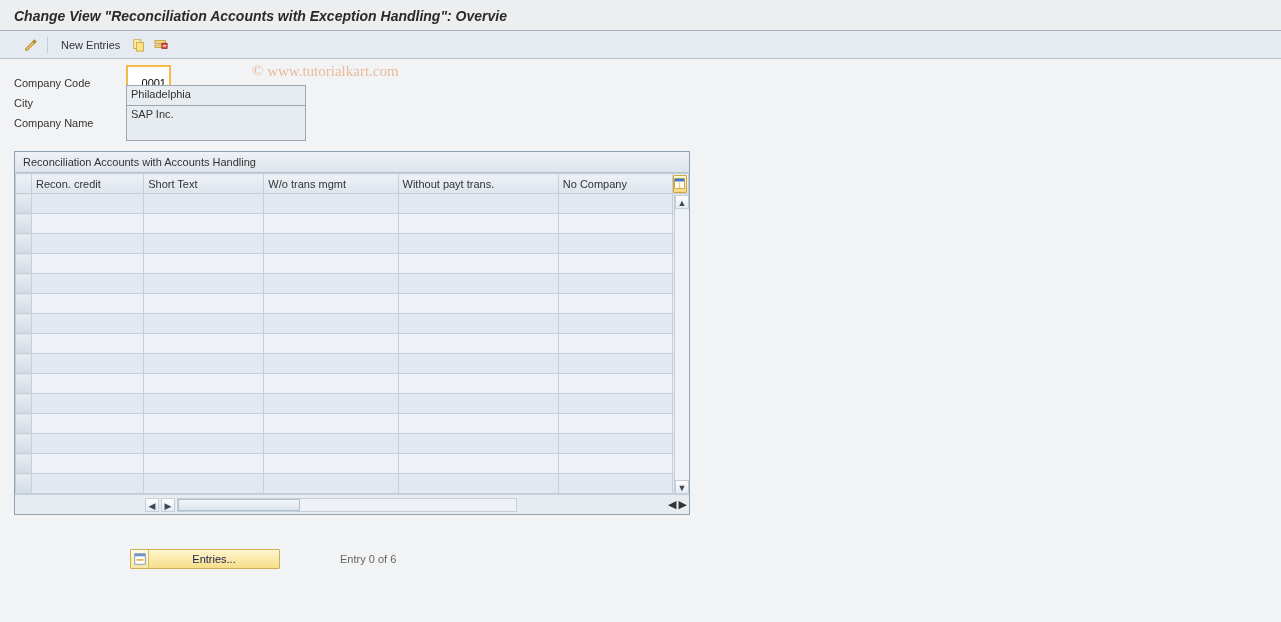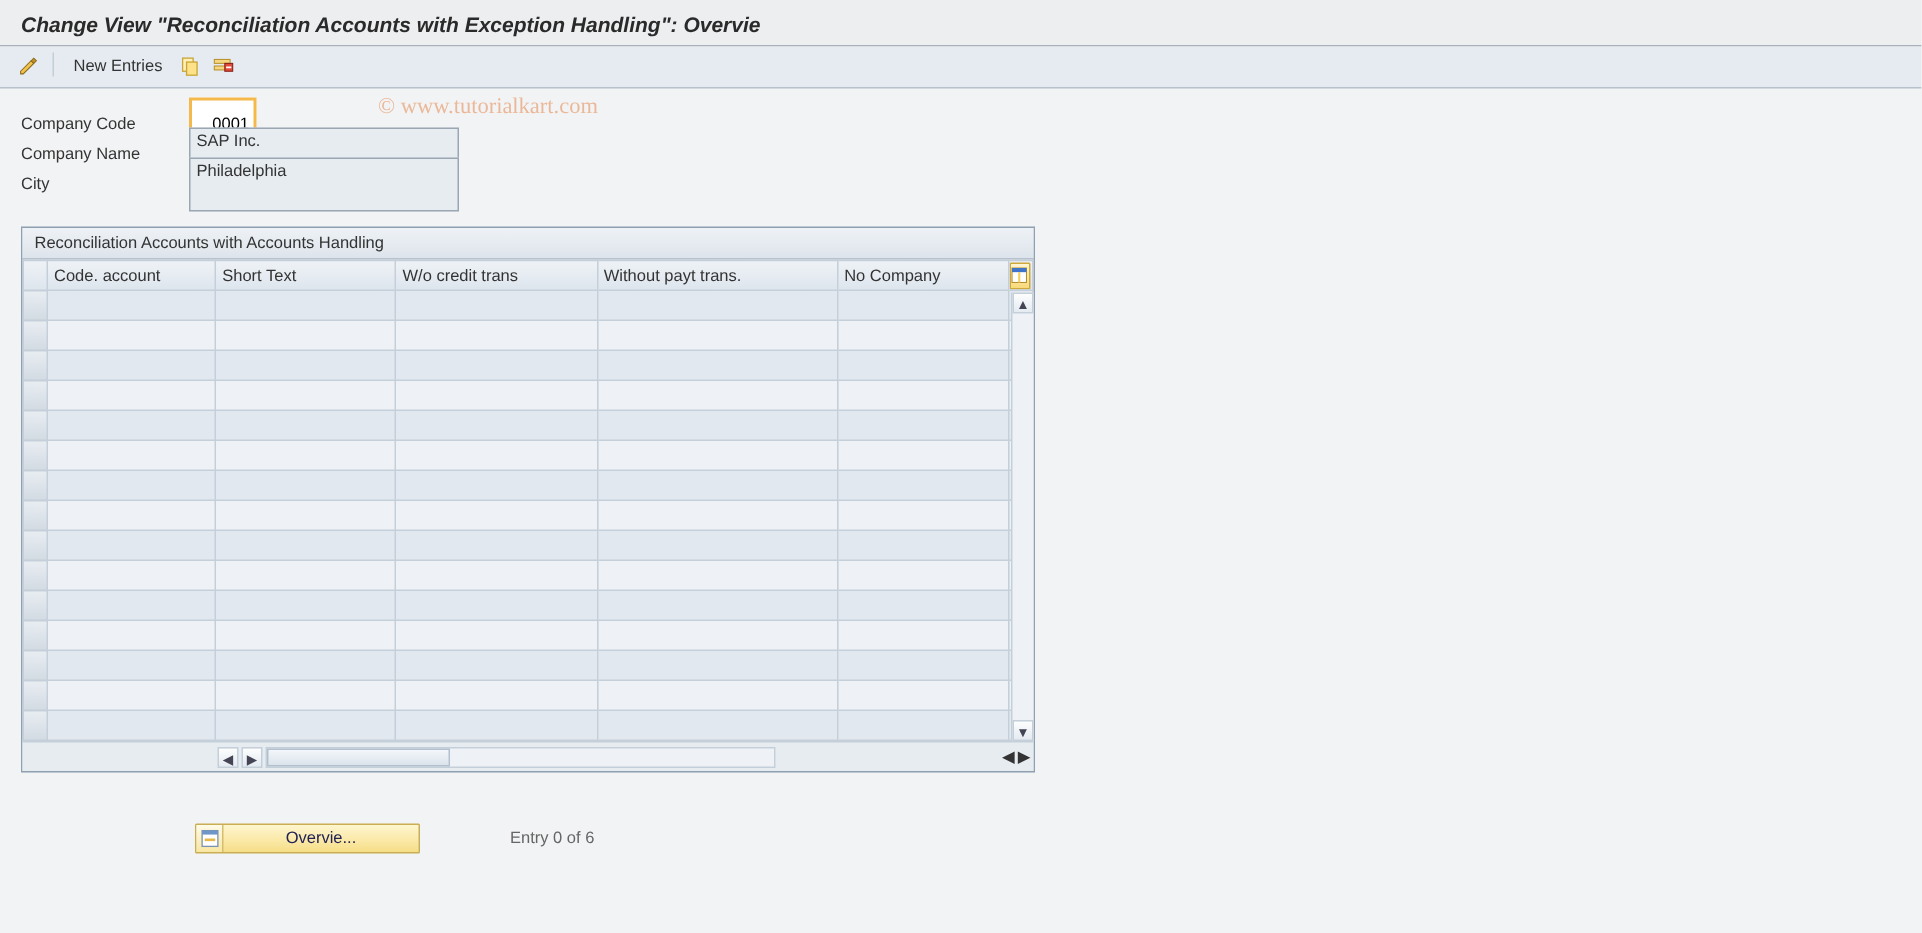--- a/index.html
+++ b/index.html
@@ -17,23 +17,23 @@
       font-size: 14px;
       font-weight: bold;
       font-style: italic;
       padding: 8px 14px 6px 14px;
       color: #2a2a2a;
       border-bottom: 1px solid #a9b2bc;
       background: #eceef0;
     }
     .toolbar {
       display: flex;
-      align-items: flex-start;
+      align-items: center;
       gap: 4px;
-      padding: 4px 10px;
+      padding: 4px 22px;
       background: #e5ebf0;
       border-bottom: 1px solid #b7c1cb;
       height: 28px;
       position: relative;
     }
     .tool-btn {
       display: inline-flex;
       align-items: center;
       justify-content: center;
       height: 18px;
@@ -226,48 +226,48 @@
   </button>
   <div class="watermark">© www.tutorialkart.com</div>
 </div>
 
 <div class="form-area">
   <div class="field-row">
     <div class="field-label">Company Code</div>
     <input class="field-box focus" value="0001" style="">
   </div>
   <div class="field-row">
+    <div class="field-label">City</div>
+    <div class="field-box ro">Philadelphia</div>
+  </div>
+  <div class="field-row">
     <div class="field-label">Company Name</div>
     <div class="field-box ro">SAP Inc.</div>
-  </div>
-  <div class="field-row">
-    <div class="field-label">City</div>
-    <div class="field-box ro">Philadelphia</div>
   </div>
 </div>
 
 <div class="grid-wrapper">
   <div class="grid-title">Reconciliation Accounts with Accounts Handling</div>
   <div class="grid-scroll-area">
     <table class="grid">
       <colgroup>
         <col class="col-sel">
           <col class="col-recon">
           <col class="col-short">
           <col class="col-wocm">
           <col class="col-wopt">
           <col class="col-nodun">
           <col class="col-cfg">
       </colgroup>
       <thead>
         <tr>
           <th></th>
-          <th>Code. account</th>
+          <th>Recon. credit</th>
           <th>Short Text</th>
-          <th>W/o credit trans</th>
+          <th>W/o trans mgmt</th>
           <th>Without payt trans.</th>
           <th>No Company</th>
           <th style="padding:0;">
             <div class="cfg-btn">
               <svg class="icon" viewBox="0 0 16 16" style="width:11px;height:11px;">
                 <rect x="1" y="1" width="14" height="14" fill="#fff" stroke="#b28e2a" stroke-width="1"></rect>
                 <rect x="1" y="1" width="14" height="4" fill="#3e74c9"></rect>
                 <rect x="7" y="5" width="2" height="10" fill="#f4cf58"></rect>
               </svg>
             </div>
@@ -435,16 +435,16 @@
 
 <div class="status-row">
   <button class="pos-btn">
     <span class="icon-slot">
       <svg class="icon" viewBox="0 0 16 16">
         <rect x="2" y="2" width="12" height="12" fill="#fff" stroke="#7a93ae" stroke-width="1"></rect>
         <rect x="2" y="2" width="12" height="3" fill="#6f96c9"></rect>
         <rect x="4" y="8" width="8" height="2" fill="#e7b74a"></rect>
       </svg>
     </span>
-    <span class="lbl">Overvie...</span>
+    <span class="lbl">Entries...</span>
   </button>
   <div class="entry-text">Entry 0 of 6</div>
 </div>
 
 </body></html>

